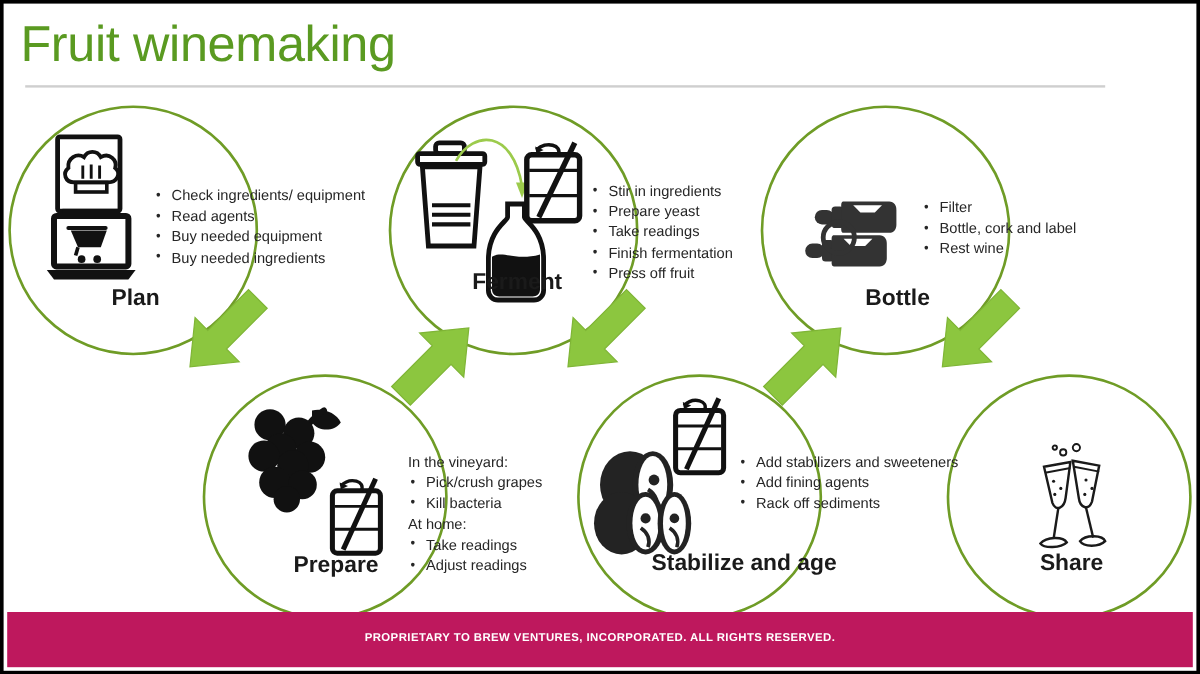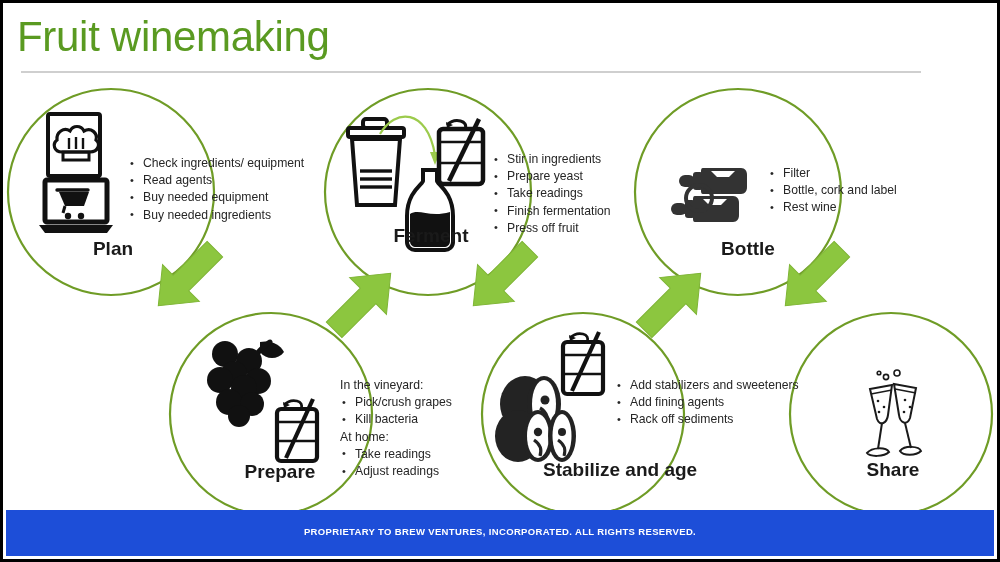--- a/index.html
+++ b/index.html
@@ -29,21 +29,21 @@
     position:absolute;
     left:18px; top:68px;
     width:900px; height:2px;
     background:#cfcfcf;
   }
   
   #footer-bar{
     position:absolute;
     left:3px; right:3px; bottom:3px;
     height:46px;
-    background:#1d4ed8;
+    background:#be185d;
   }
   #footer-text{
     position:absolute;
     left:0; right:0; top:16px;
     text-align:center;
     color:#ffffff;
     font-size:9.5px;
     font-weight:600;
     letter-spacing:0.35px;
   }

